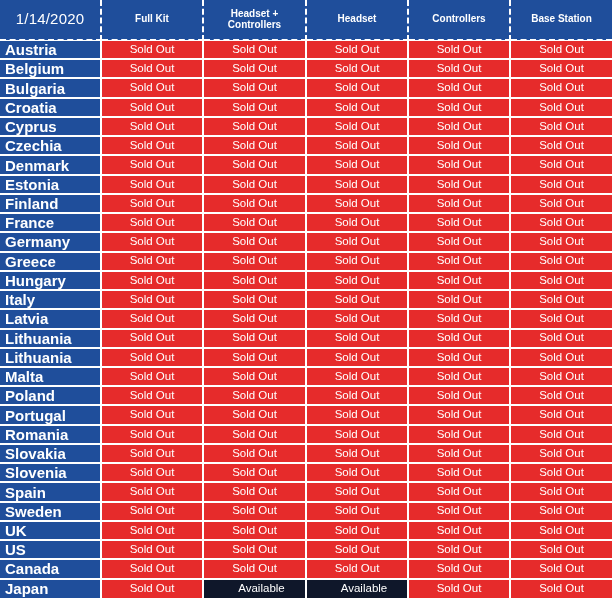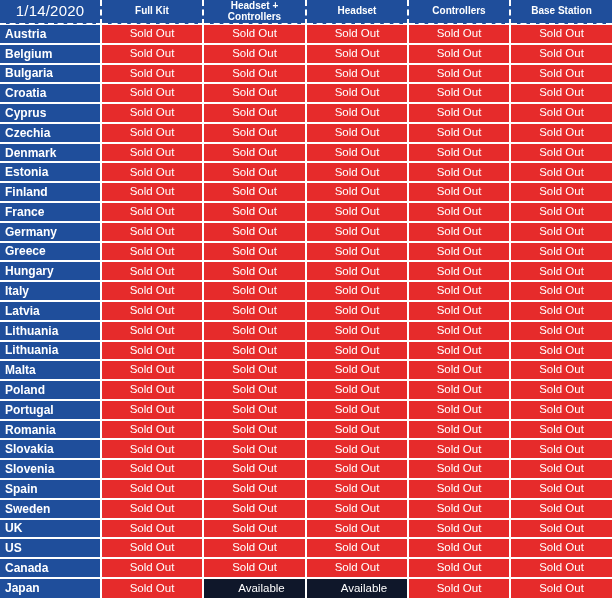--- a/index.html
+++ b/index.html
@@ -18,21 +18,21 @@
   #availability-table {
     width: 612px;
     height: 598px;
     border-collapse: collapse;
     table-layout: fixed;
     background: #ffffff;
   }
 
   
   thead tr {
-    height: 24px;
+    height: 40px;
   }
   th {
     background: #1f4e9b;
     color: #ffffff;
     text-align: center;
     vertical-align: middle;
     font-size: 10px;
     font-weight: bold;
     line-height: 1.08;
     padding: 0 2px;
@@ -72,21 +72,21 @@
   }
   tbody tr:last-child td {
     border-bottom: none;
   }
 
   td.country {
     background: #1f4e9b;
     color: #ffffff;
     text-align: left;
     font-weight: bold;
-    font-size: 12px;
+    font-size: 15px;
     padding-left: 5px;
   }
 
   td.status-sold {
     background: #e62b2b;
     color: #ffffff;
   }
   td.status-available {
     background: #0f172a;
     color: #ffffff;

